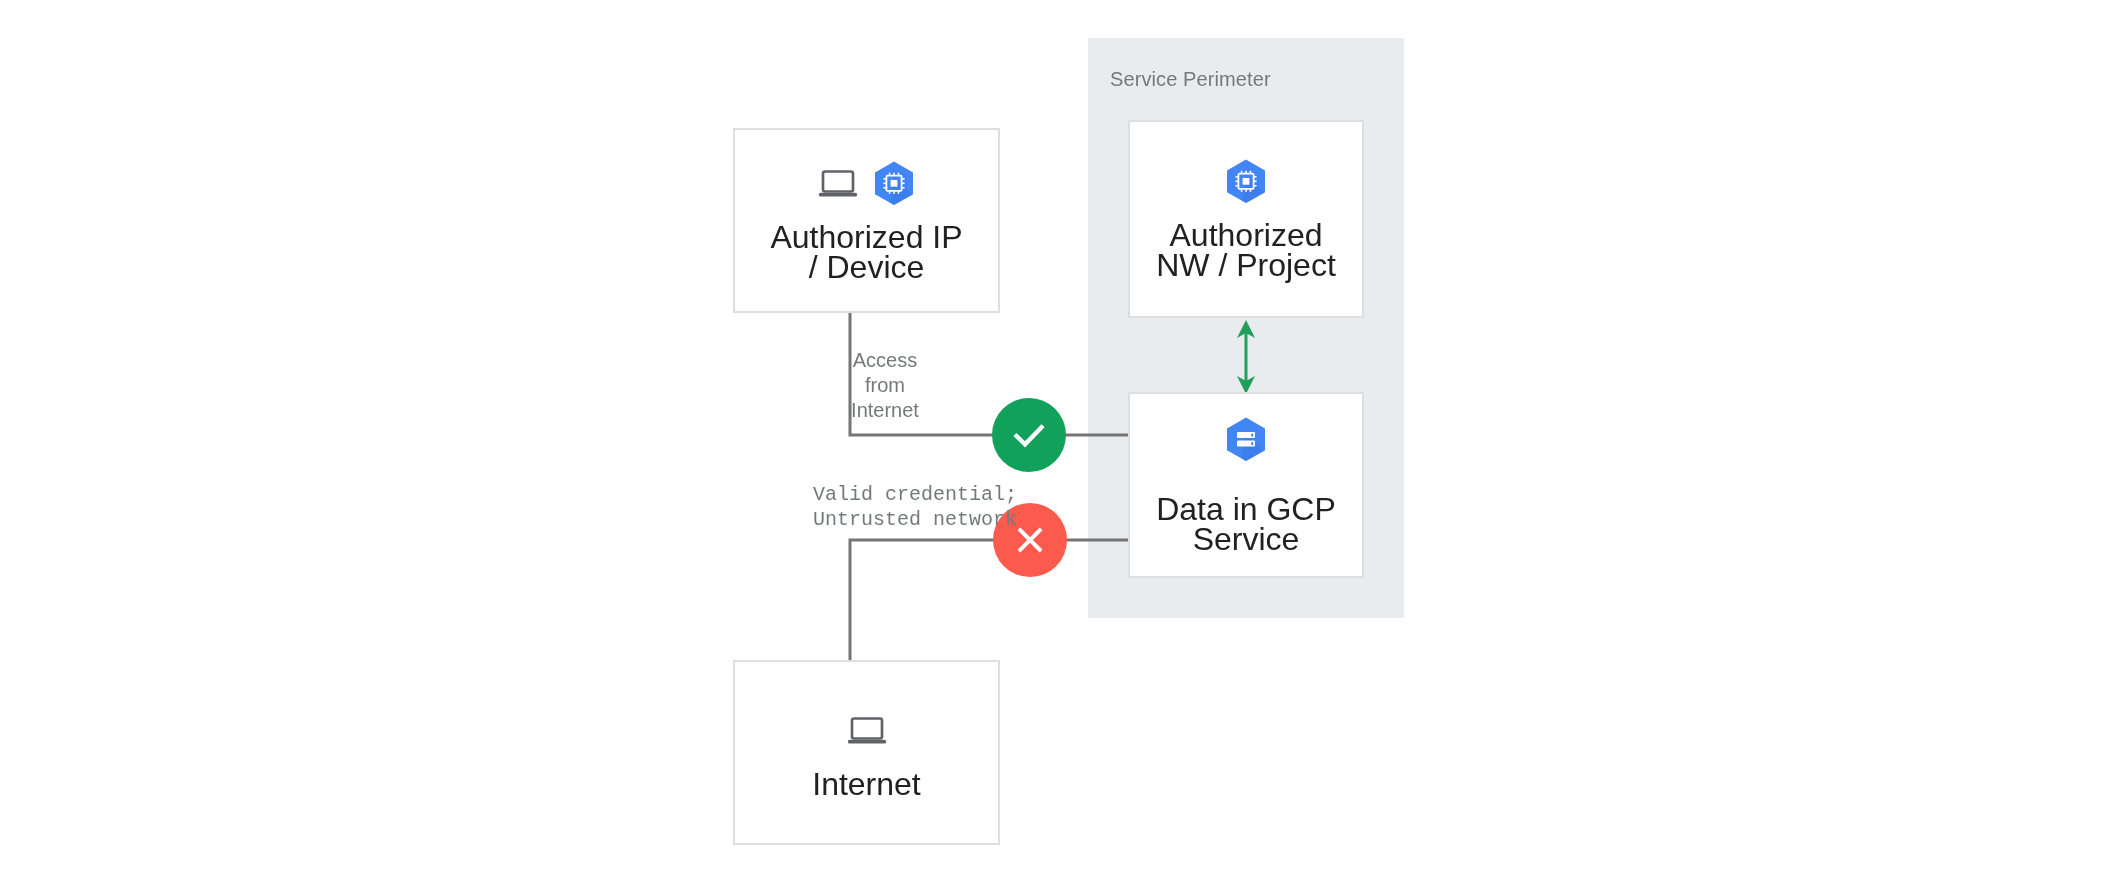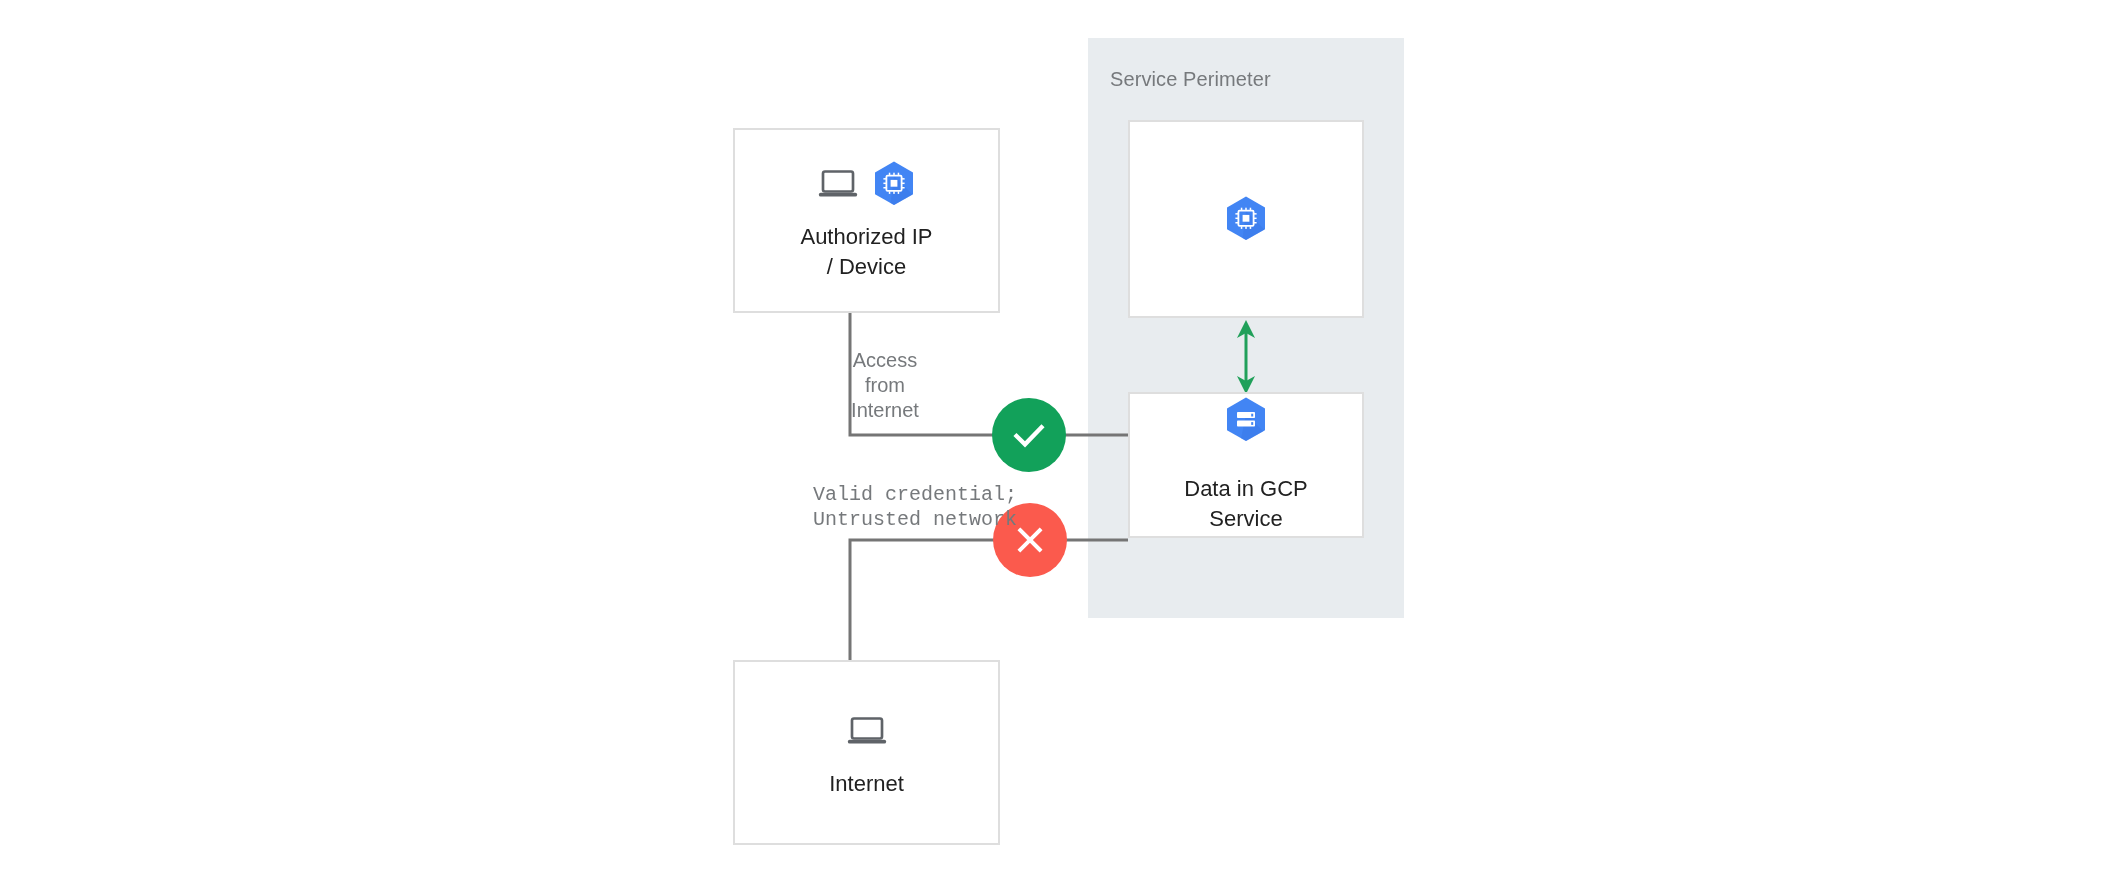--- a/index.html
+++ b/index.html
@@ -53,39 +53,39 @@
     position: absolute;
     background: #ffffff;
     border: 2px solid #DEDEDE;
     box-sizing: border-box;
     display: flex;
     flex-direction: column;
     align-items: center;
     justify-content: center;
   }
   .node .label {
-    font-size: 22px;
+    font-size: 32px;
     line-height: 30px;
     color: #212121;
     text-align: center;
     white-space: pre-line;
     margin-top: 14px;
   }
   .node .iconwrap {
     display: flex;
     flex-direction: row;
     align-items: center;
     justify-content: center;
     gap: 14px;
     height: 48px;
   }
 
   #node-authorized-ip   { left: 733px;  top: 128px; width: 267px; height: 185px; }
   #node-authorized-nw   { left: 1128px; top: 120px; width: 236px; height: 198px; }
-  #node-data-gcp        { left: 1128px; top: 392px; width: 236px; height: 146px; gap: 16px; }
+  #node-data-gcp        { left: 1128px; top: 392px; width: 236px; height: 186px; gap: 16px; }
   #node-internet        { left: 733px;  top: 660px; width: 267px; height: 185px; }
 
   
   .verdict {
     position: absolute;
     width: 74px;
     height: 74px;
     border-radius: 50%;
     display: flex;
     align-items: center;
@@ -192,20 +192,22 @@
           <rect x="3.7" y="8" width="1.5" height="2.6"></rect>
           <rect x="-10.6" y="-5.2" width="2.6" height="1.5"></rect>
           <rect x="-10.6" y="-0.75" width="2.6" height="1.5"></rect>
           <rect x="-10.6" y="3.7" width="2.6" height="1.5"></rect>
           <rect x="8" y="-5.2" width="2.6" height="1.5"></rect>
           <rect x="8" y="-0.75" width="2.6" height="1.5"></rect>
           <rect x="8" y="3.7" width="2.6" height="1.5"></rect>
         </g>
       </svg>
     </div>
+    <div class="label">Authorized
+NW / Project</div>
   </div>
 
   <div class="node" id="node-data-gcp">
     <div class="iconwrap">
       <svg width="44" height="48" viewBox="0 0 44 48">
         <defs>
           <clipPath id="hexclipC">
             <path d="M22 1.5 L41 12.4 V34.2 L22 45.1 L3 34.2 V12.4 Z"></path>
           </clipPath>
         </defs>

